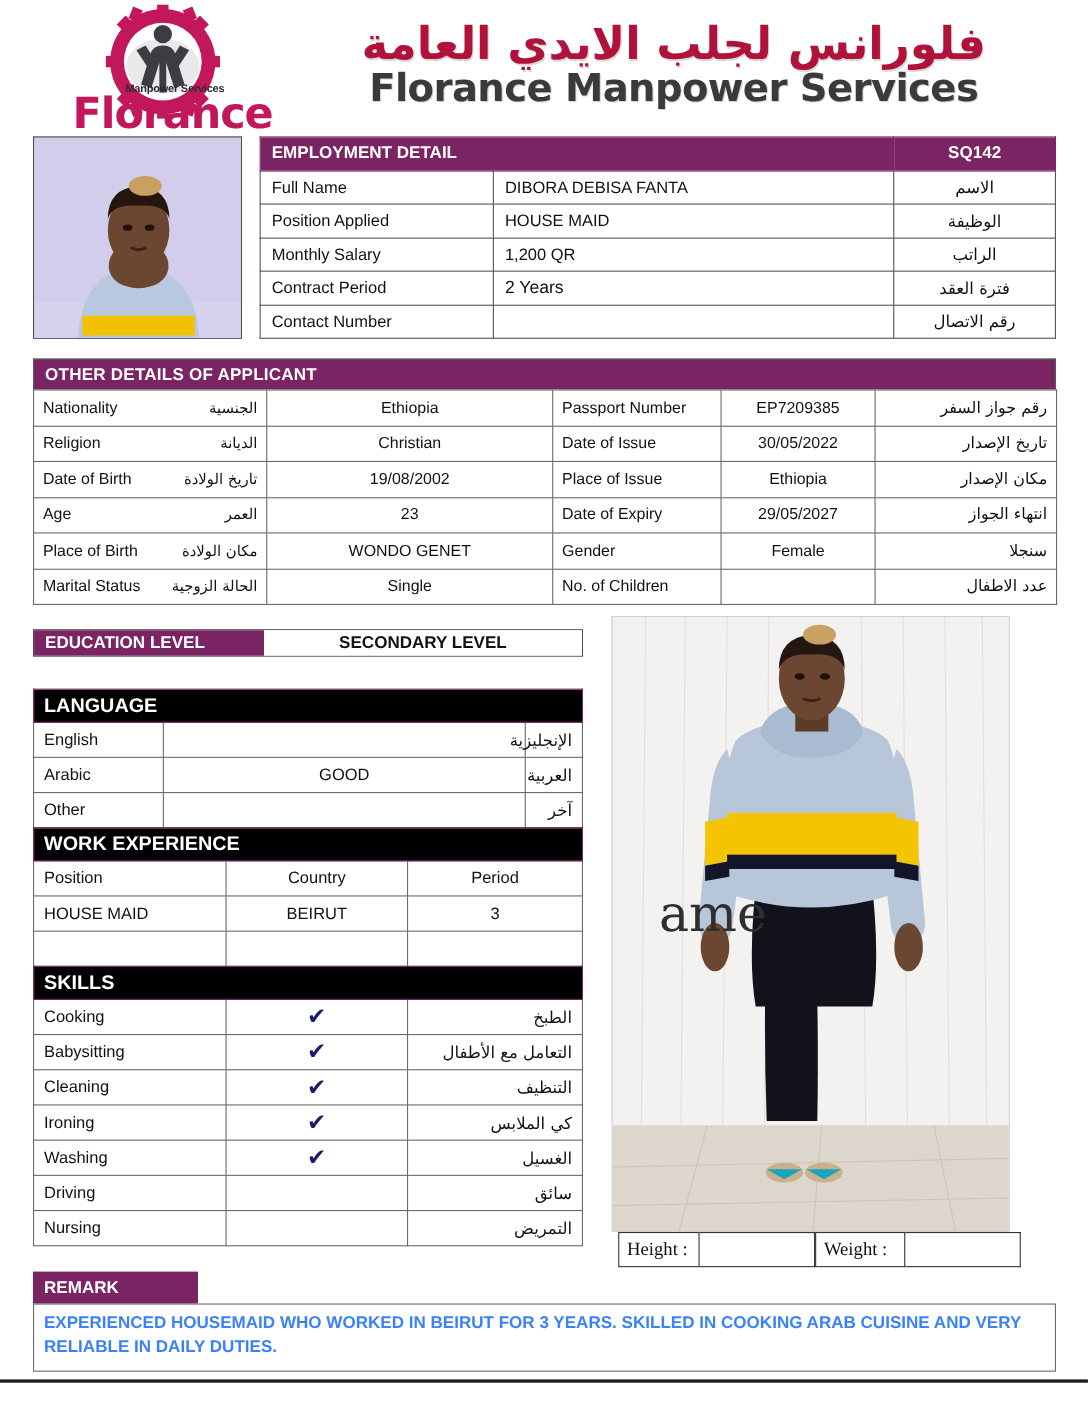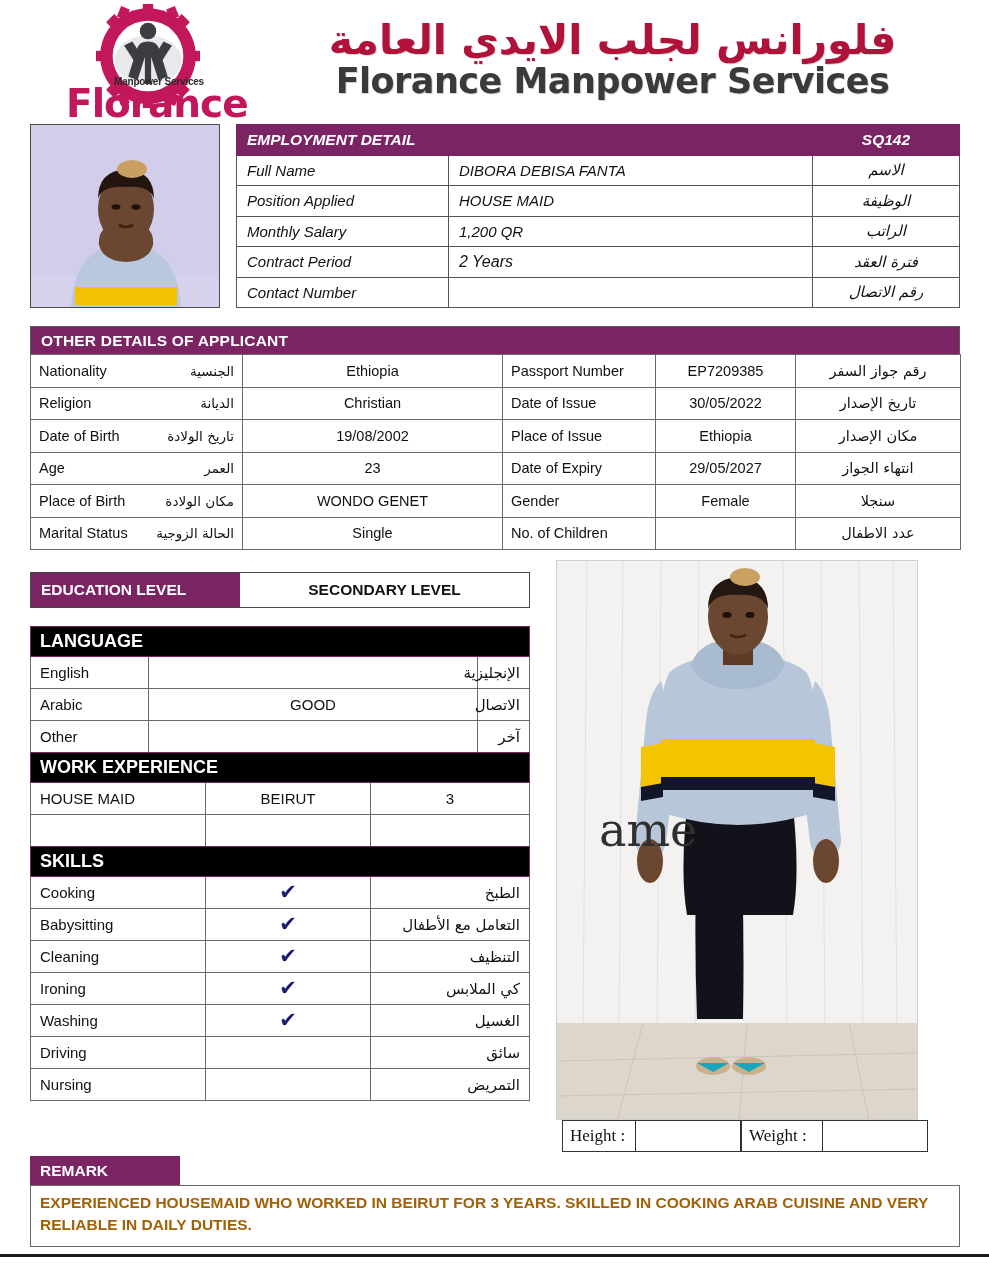--- a/index.html
+++ b/index.html
@@ -113,21 +113,20 @@
     flex: 1 1 auto;
     border-collapse: collapse;
     table-layout: fixed;
   }
   .emp-table td {
     border: 1px solid #555;
     height: 14px;
     padding: 2px 10px;
     font-size: 15px;
     vertical-align: middle;
-    font-style: italic;
   }
   .emp-head td {
     background: #7B2464;
     color: #fff;
     font-weight: 700;
     font-size: 15.5px;
     border-color: #7B2464;
   }
   .emp-head td.code { text-align: center; }
   .ar { direction: rtl; text-align: center; font-family: "DejaVu Sans", sans-serif; font-size: 14px; }
@@ -150,32 +149,32 @@
     border-collapse: collapse;
     table-layout: fixed;
   }
   table.other td {
     border: 1px solid #6a6a6a;
     height: 32.5px;
     padding: 1px 8px;
     font-size: 14.5px;
     vertical-align: middle;
   }
-  .lbl-ar { text-align: center; direction: rtl; font-family: "DejaVu Sans", sans-serif; font-size: 13.5px; }
+  .lbl-ar { text-align: right; direction: rtl; font-family: "DejaVu Sans", sans-serif; font-size: 13.5px; }
   .lbl-pair { display: flex; justify-content: space-between; align-items: center; gap: 6px; }
   .val-c { text-align: center; }
 
   
   .edu {
     position: absolute;
     left: 30px; top: 572px;
     width: 500px;
     display: flex;
     border: 1px solid #4a4a4a;
-    height: 36px;
+    height: 25px;
   }
   .edu-lbl {
     background: #7B2464;
     color: #fff;
     font-weight: 700;
     font-size: 15.5px;
     width: 209px;
     display: flex; align-items: center;
     padding-left: 10px;
   }
@@ -269,21 +268,21 @@
     z-index: -1;
   }
   .remark-body {
     position: absolute;
     left: 30px; top: 1185px;
     width: 930px; height: 62px;
     border: 1px solid #6a6a6a;
     padding: 6px 9px;
     font-size: 15.5px;
     font-weight: 700;
-    color: #a16207;
+    color: #3b82f6;
     line-height: 1.45;
   }
   .footer-rule {
     position: absolute;
     left: 0; top: 1254px;
     width: 989px; height: 3px;
     background: #1a1a1a;
   }
 </style>
 </head>
@@ -484,39 +483,44 @@
     </tbody>
       <tbody id="lang-body">
         <tr>
           <td>English</td>
           <td class="ctr"></td>
           <td class="arcell">الإنجليزية</td>
         </tr>
         <tr>
           <td>Arabic</td>
           <td class="ctr">GOOD</td>
-          <td class="arcell">الاتصال</td>
+          <td class="arcell">العربية</td>
         </tr>
         <tr>
           <td>Other</td>
           <td class="ctr"></td>
           <td class="arcell">آخر</td>
         </tr>
       </tbody>
   </table>
 
   <table class="block" style="margin-top:-1px">
     <colgroup>
         <col style="width:175px">
         <col style="width:165px">
         <col>
       </colgroup>
     <tbody>
         <tr>
       <td class="hdr" colspan="3">WORK EXPERIENCE</td>
+    </tr>
+    <tr>
+      <td>Position</td>
+      <td class="ctr">Country</td>
+      <td class="ctr">Period</td>
     </tr>
     </tbody>
       <tbody id="work-body">
         <tr>
           <td>HOUSE MAID</td>
           <td class="ctr">BEIRUT</td>
           <td class="ctr">3</td>
         </tr>
         <tr>
           <td></td>

